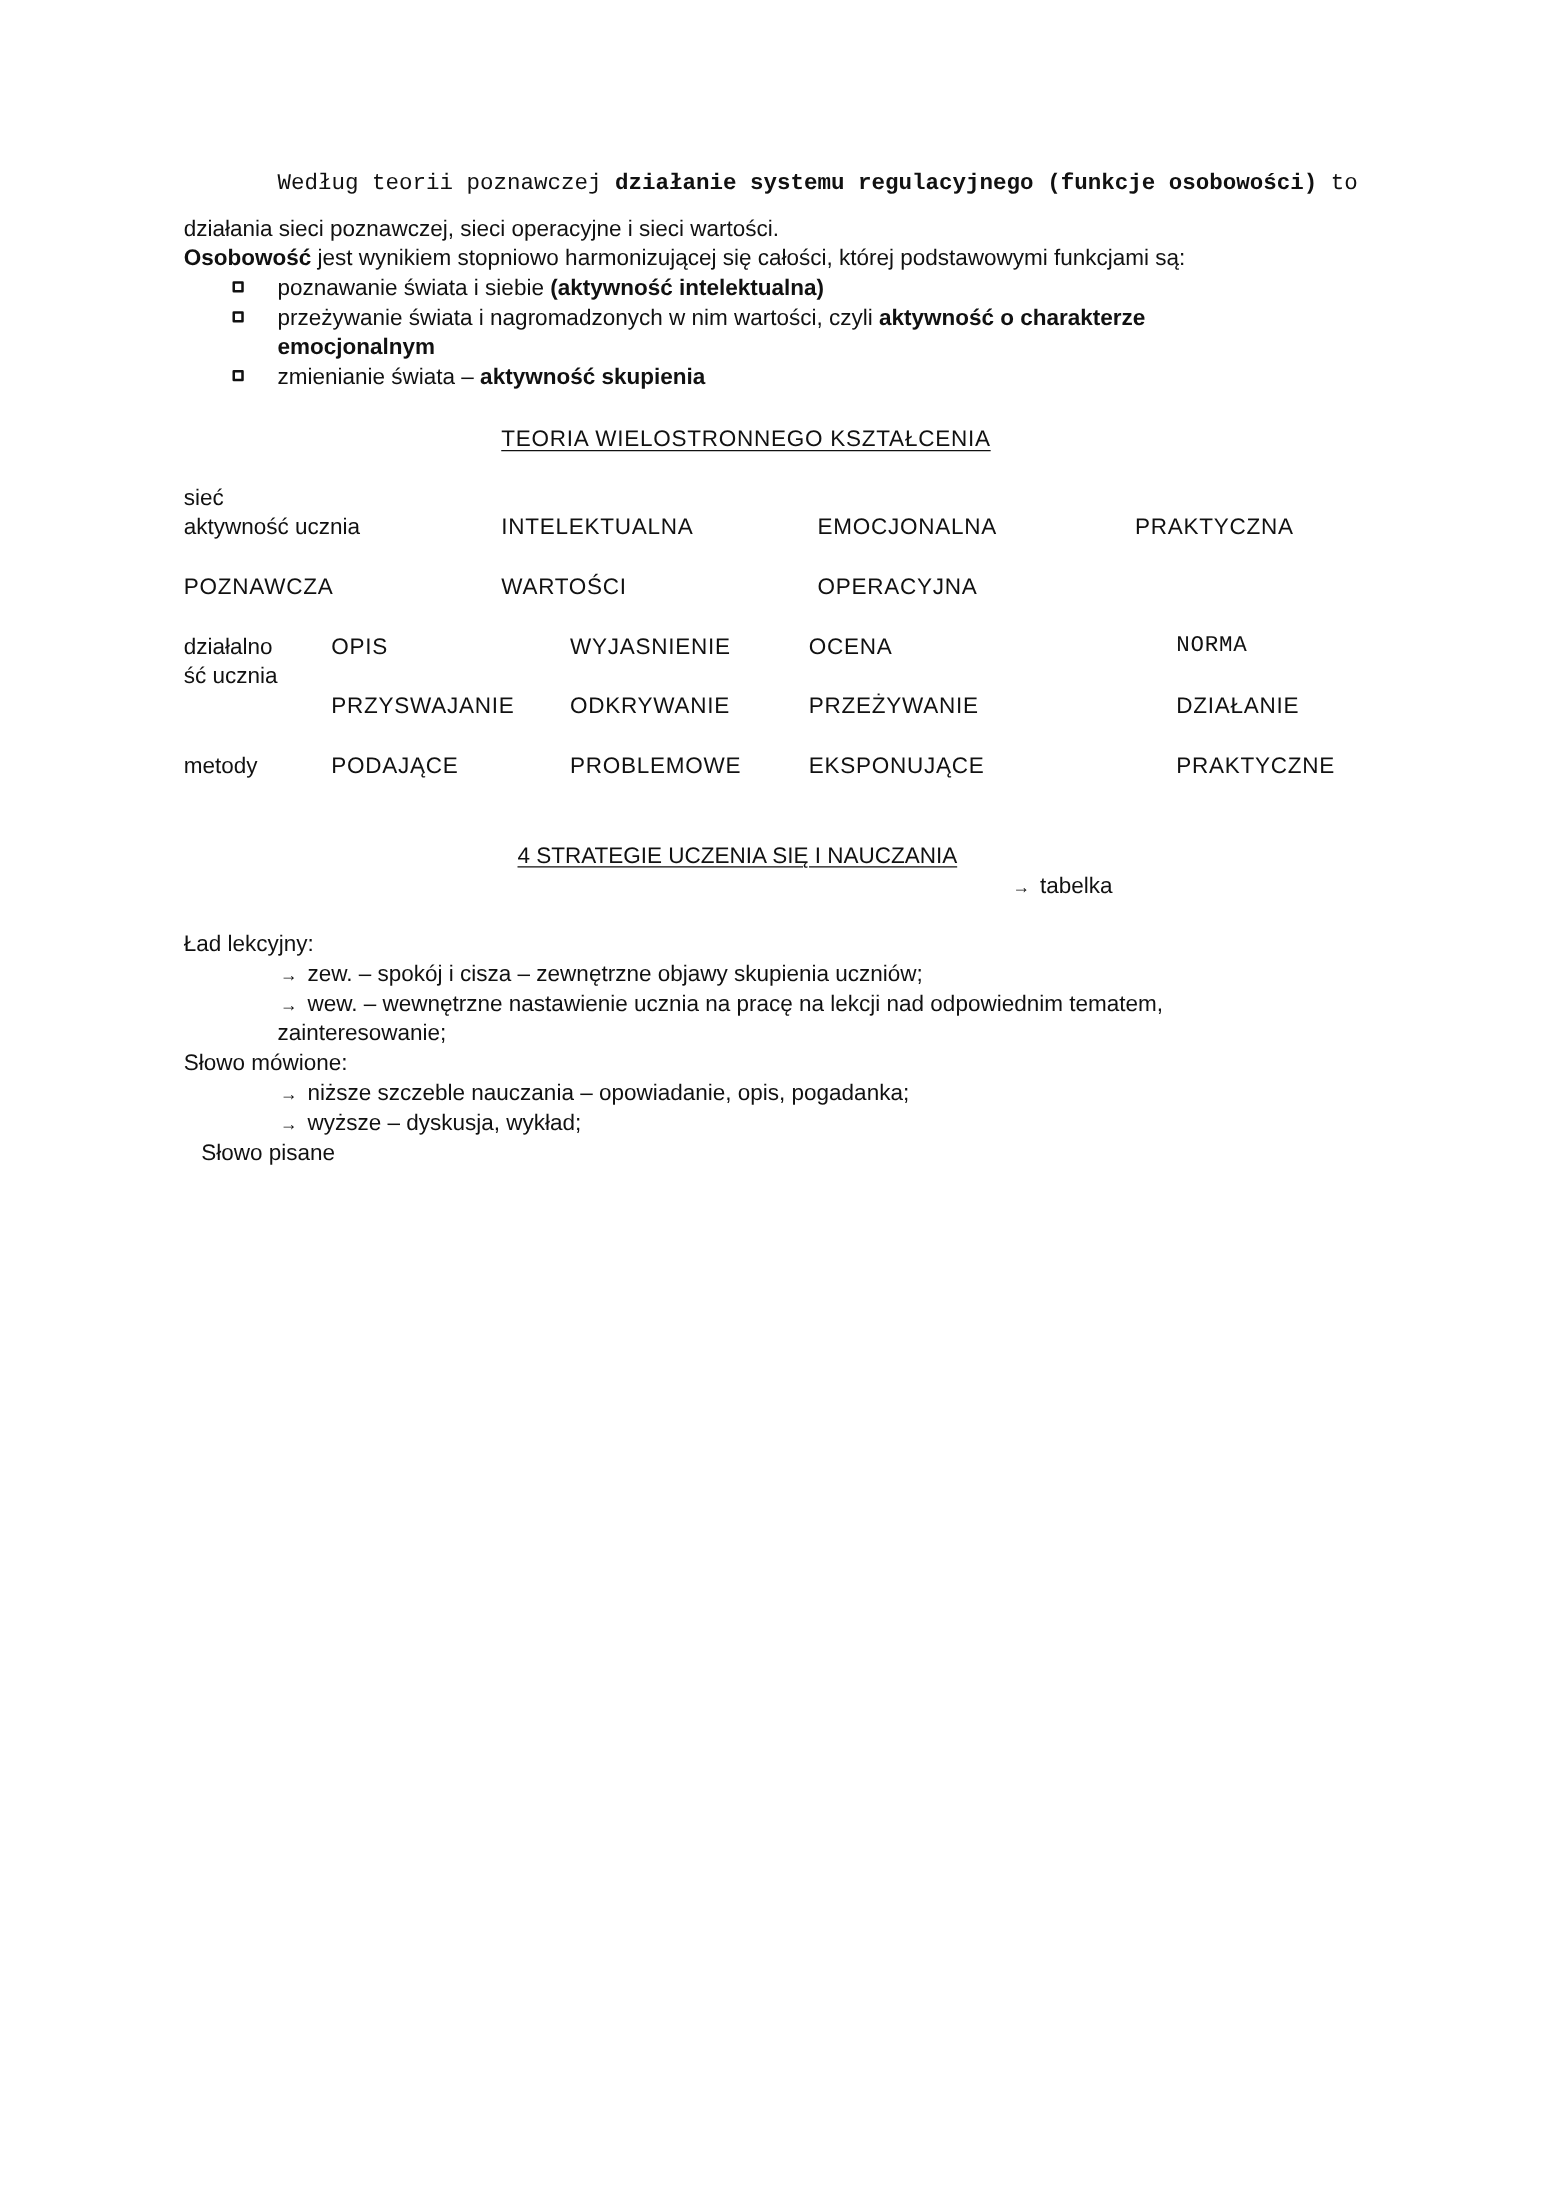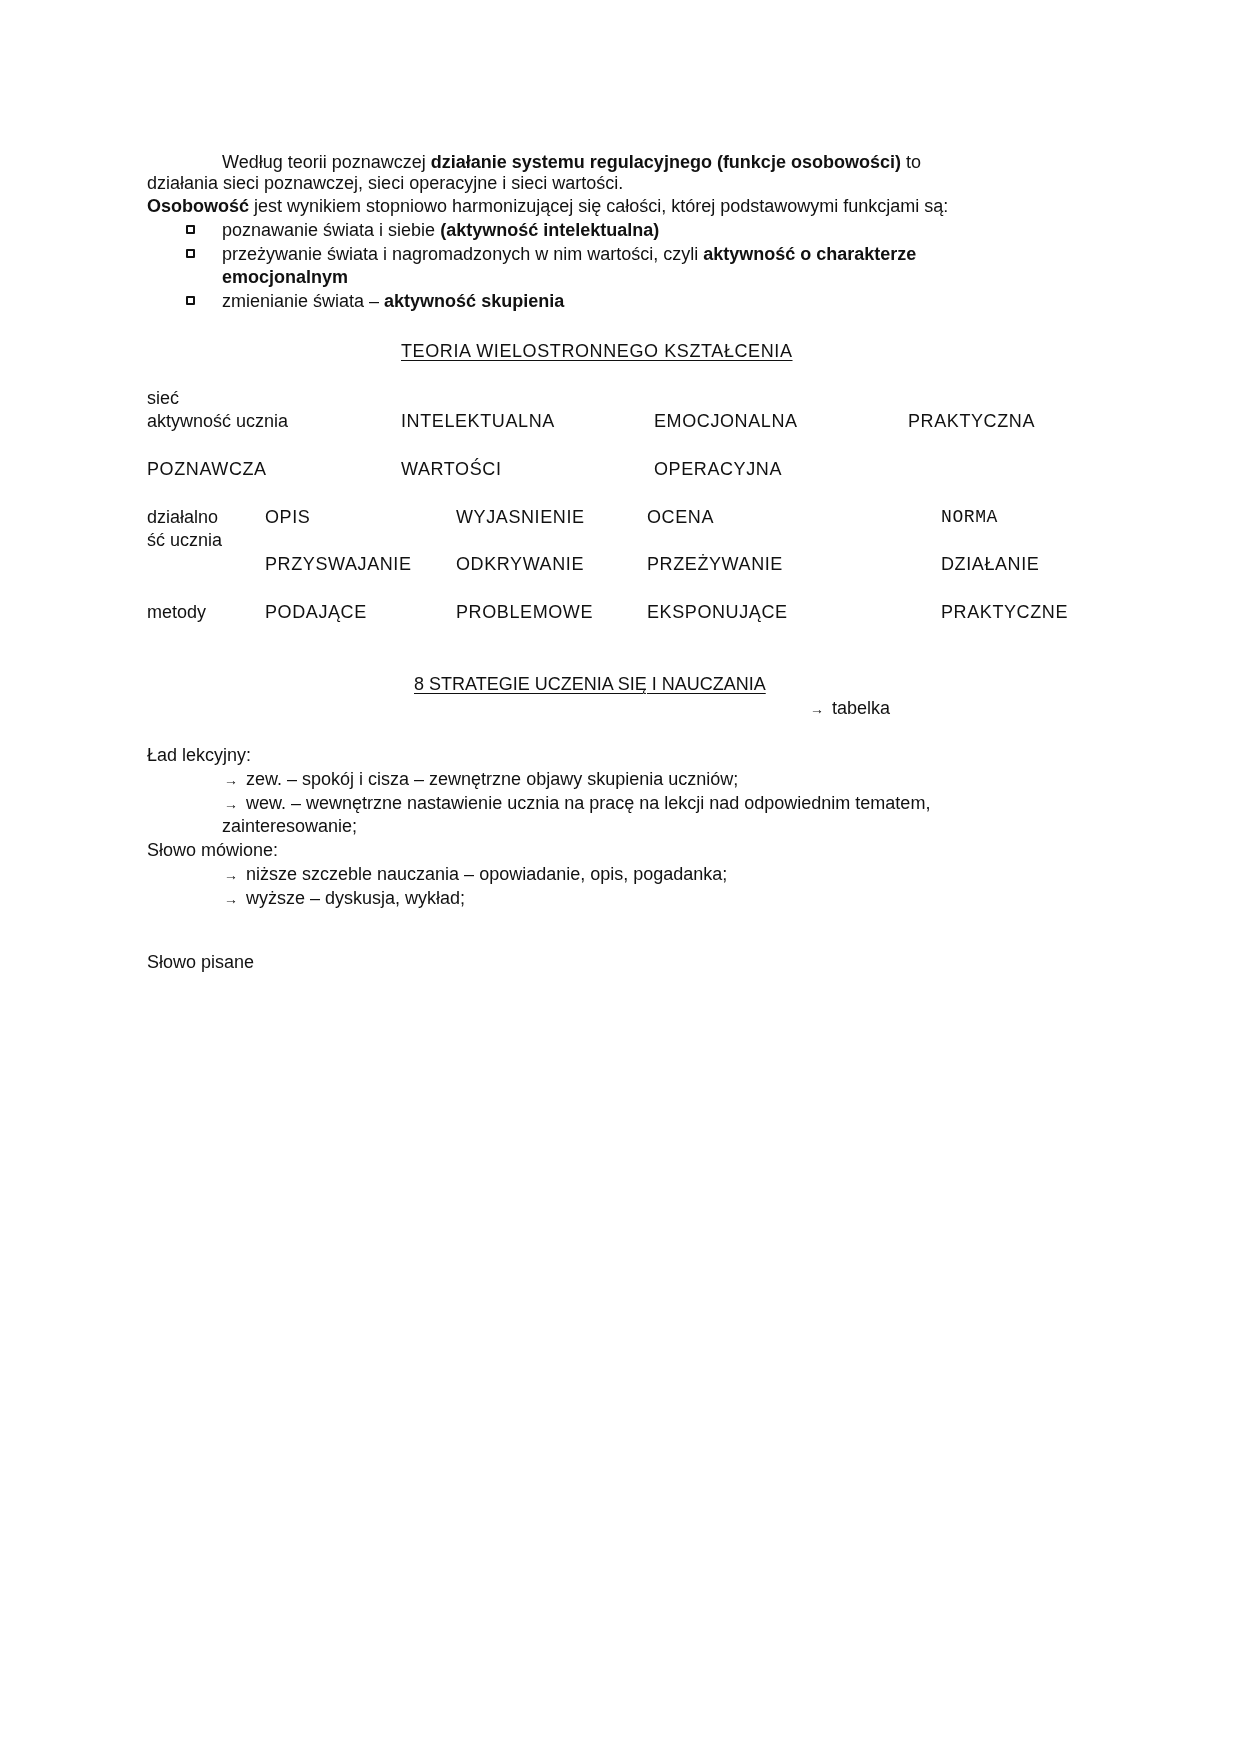--- a/index.html
+++ b/index.html
@@ -14,21 +14,21 @@
     .u { text-decoration: underline; text-decoration-thickness: 1px; text-underline-offset: 3px; }
     .bullet {
       position: absolute; width: 9px; height: 9px; border: 2px solid #111;
       border-radius: 1px; box-sizing: border-box;
     }
     .arrow { font-size: 14px; margin-right: 8px; }
   </style>
 </head>
 <body>
 
-<div class="abs" style="left:222px; top:151px;">
+<div class="abs" style="left:222px; top:136px;font-family:Liberation Mono, monospace;">
   <span>Według teorii poznawczej </span><b>działanie systemu regulacyjnego (funkcje osobowości)</b><span> to</span>
 </div>
 <div class="abs" style="left:147px; top:172px;">działania sieci poznawczej, sieci operacyjne i sieci wartości.</div>
 <div class="abs" style="left:147px; top:195px;">
   <b>Osobowość</b><span> jest wynikiem stopniowo harmonizującej się całości, której podstawowymi funkcjami są:</span>
 </div>
 
 <div>
   <span class="bullet" style="left:186px; top:225px;"></span>
   <div class="abs" style="left:222px; top:219px;">
@@ -74,21 +74,21 @@
   <div class="abs caps" style="left:647px; top:553px;">PRZEŻYWANIE</div>
   <div class="abs caps" style="left:941px; top:553px;">DZIAŁANIE</div>
 
   <div class="abs" style="left:147px; top:601px;">metody</div>
   <div class="abs caps" style="left:265px; top:601px;">PODAJĄCE</div>
   <div class="abs caps" style="left:456px; top:601px;">PROBLEMOWE</div>
   <div class="abs caps" style="left:647px; top:601px;">EKSPONUJĄCE</div>
   <div class="abs caps" style="left:941px; top:601px;">PRAKTYCZNE</div>
 </div>
 
-<div class="abs u" style="left:414px; top:673px;">8 STRATEGIE UCZENIA SIĘ I NAUCZANIA</div>
+<div class="abs u" style="left:414px; top:673px;">4 STRATEGIE UCZENIA SIĘ I NAUCZANIA</div>
 <div class="abs" style="left:810px; top:697px;">
   <span class="arrow">→</span><span>tabelka</span>
 </div>
 
 <div class="abs" style="left:147px; top:744px;">Ład lekcyjny:</div>
 <div class="abs" style="left:224px; top:768px;">
   <span class="arrow">→</span><span>zew. – spokój i cisza – zewnętrzne objawy skupienia uczniów;</span>
 </div>
 <div class="abs" style="left:224px; top:792px;">
   <span class="arrow">→</span><span>wew. – wewnętrzne nastawienie ucznia na pracę na lekcji nad odpowiednim tematem,</span>
@@ -96,13 +96,13 @@
 <div class="abs" style="left:222px; top:815px;">zainteresowanie;</div>
 
 <div class="abs" style="left:147px; top:839px;">Słowo mówione:</div>
 <div class="abs" style="left:224px; top:863px;">
   <span class="arrow">→</span><span>niższe szczeble nauczania – opowiadanie, opis, pogadanka;</span>
 </div>
 <div class="abs" style="left:224px; top:887px;">
   <span class="arrow">→</span><span>wyższe – dyskusja, wykład;</span>
 </div>
 
-<div class="abs" style="left:147px; top:911px;margin-top:40px;">Słowo pisane</div>
+<div class="abs" style="left:161px; top:911px;">Słowo pisane</div>
 
 </body></html>

